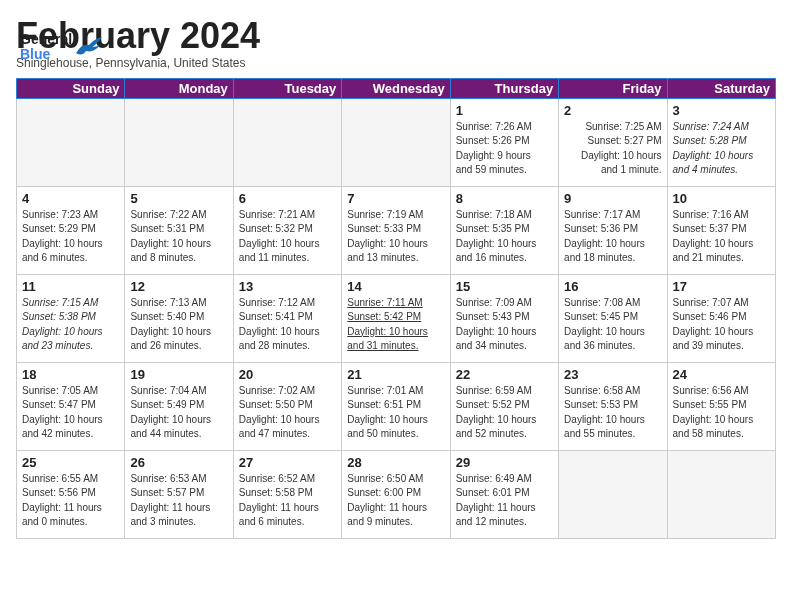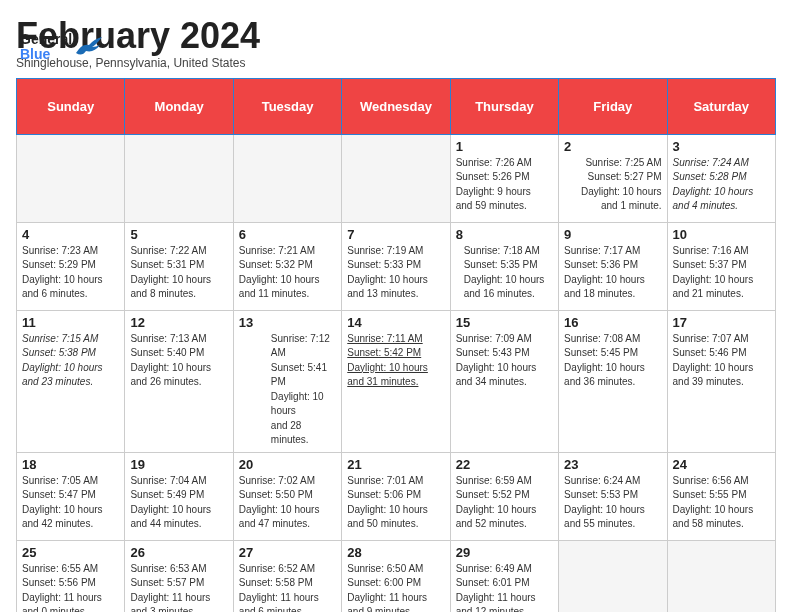--- a/index.html
+++ b/index.html
@@ -31,24 +31,24 @@
       left: 4px;
       display: flex;
       align-items: flex-end;
     }
     .calendar {
       width: 100%;
       border-collapse: collapse;
       table-layout: fixed;
     }
     .calendar thead th {
-      background-color: #ef4444;
+      background-color: #701a75;
       color: #fff;
-      text-align: center;
-      padding: 20px 5px;
+      text-align: right;
+      padding: 2px 5px;
       font-size: 13px;
       font-weight: bold;
       border: 1px solid #2a7fd4;
     }
     .calendar tbody td {
       vertical-align: top;
       border: 1px solid #ccc;
       padding: 4px 5px;
       font-size: 10.5px;
       color: #333;
@@ -159,21 +159,21 @@
           </td>
           <td>
             <div class="day-number">7</div>
             <div class="day-info" style="white-space: pre-line;">Sunrise: 7:19 AM
 Sunset: 5:33 PM
 Daylight: 10 hours
 and 13 minutes.</div>
           </td>
           <td>
             <div class="day-number">8</div>
-            <div class="day-info" style="white-space: pre-line; margin-left: 8px;">Sunrise: 7:18 AM
+            <div class="day-info" style="white-space: pre-line;">Sunrise: 7:18 AM
 Sunset: 5:35 PM
 Daylight: 10 hours
 and 16 minutes.</div>
           </td>
           <td>
             <div class="day-number">9</div>
             <div class="day-info" style="white-space: pre-line;">Sunrise: 7:17 AM
 Sunset: 5:36 PM
 Daylight: 10 hours
 and 18 minutes.</div>
@@ -196,21 +196,21 @@
           </td>
           <td>
             <div class="day-number">12</div>
             <div class="day-info" style="white-space: pre-line;">Sunrise: 7:13 AM
 Sunset: 5:40 PM
 Daylight: 10 hours
 and 26 minutes.</div>
           </td>
           <td>
             <div class="day-number">13</div>
-            <div class="day-info" style="white-space: pre-line; margin-left: 32px;">Sunrise: 7:12 AM
+            <div class="day-info" style="white-space: pre-line;">Sunrise: 7:12 AM
 Sunset: 5:41 PM
 Daylight: 10 hours
 and 28 minutes.</div>
           </td>
           <td>
             <div class="day-number">14</div>
             <div class="day-info" style="white-space: pre-line; text-decoration: underline;">Sunrise: 7:11 AM
 Sunset: 5:42 PM
 Daylight: 10 hours
 and 31 minutes.</div>
@@ -255,34 +255,34 @@
           <td>
             <div class="day-number">20</div>
             <div class="day-info" style="white-space: pre-line;">Sunrise: 7:02 AM
 Sunset: 5:50 PM
 Daylight: 10 hours
 and 47 minutes.</div>
           </td>
           <td>
             <div class="day-number">21</div>
             <div class="day-info" style="white-space: pre-line;">Sunrise: 7:01 AM
-Sunset: 5:06 PM
+Sunset: 6:51 PM
 Daylight: 10 hours
 and 50 minutes.</div>
           </td>
           <td>
             <div class="day-number">22</div>
             <div class="day-info" style="white-space: pre-line;">Sunrise: 6:59 AM
 Sunset: 5:52 PM
 Daylight: 10 hours
 and 52 minutes.</div>
           </td>
           <td>
             <div class="day-number">23</div>
-            <div class="day-info" style="white-space: pre-line;">Sunrise: 6:24 AM
+            <div class="day-info" style="white-space: pre-line;">Sunrise: 6:58 AM
 Sunset: 5:53 PM
 Daylight: 10 hours
 and 55 minutes.</div>
           </td>
           <td>
             <div class="day-number">24</div>
             <div class="day-info" style="white-space: pre-line;">Sunrise: 6:56 AM
 Sunset: 5:55 PM
 Daylight: 10 hours
 and 58 minutes.</div>

